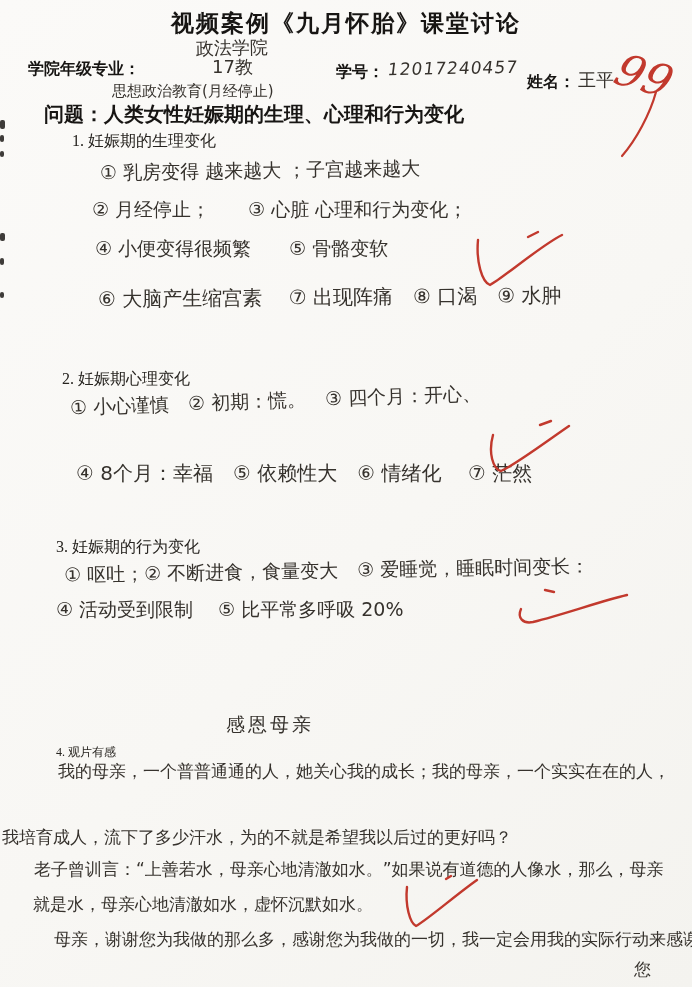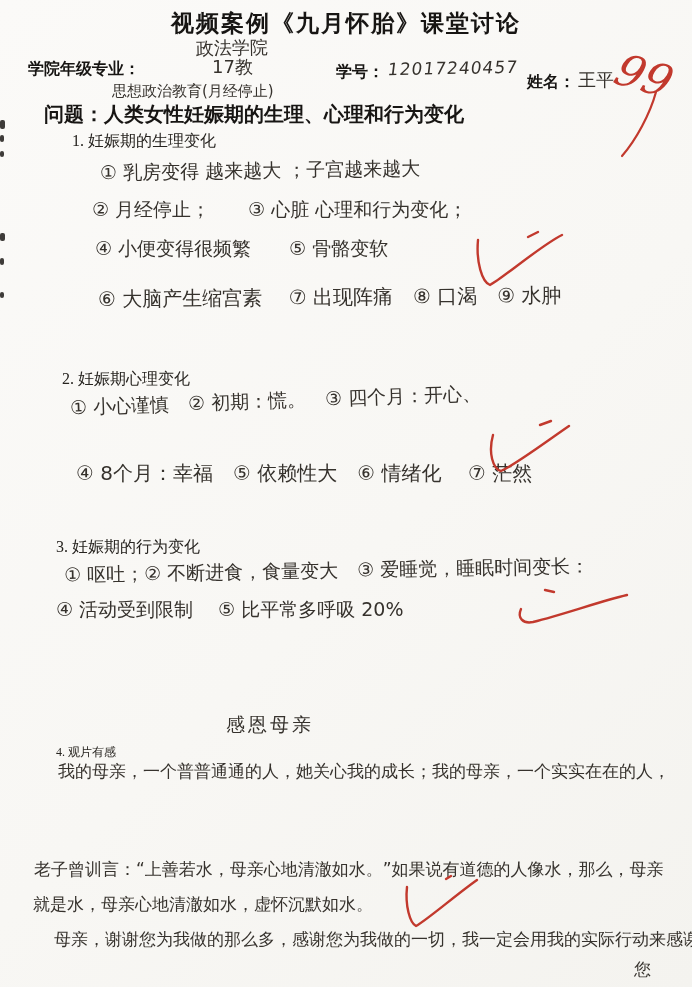--- a/index.html
+++ b/index.html
@@ -75,20 +75,21 @@
   <div class="abs hw" style="left:64px;top:558px;font-size:19px;transform:rotate(-1deg);">① 呕吐；② 不断进食，食量变大　③ 爱睡觉，睡眠时间变长：</div>
   <div class="abs hw" style="left:56px;top:597px;font-size:19px;">④ 活动受到限制　 ⑤ 比平常多呼吸 20%</div>
   <svg class="abs check" style="left:505px;top:583px;" width="130" height="45" viewBox="0 0 130 45">
     <path d="M16,26 C12,35 18,41 28,39 C60,31 96,18 122,12"></path>
     <path d="M40,7 l9,2"></path>
   </svg>
 
   <div class="abs printed" style="left:56px;top:696px;font-size:12px;margin-top:48px;">4. 观片有感</div>
   <div class="abs hw" style="left:226px;top:712px;font-size:19px;letter-spacing:3px;">感恩母亲</div>
   <div class="abs hw" style="left:58px;top:760px;font-size:17px;">我的母亲，一个普普通通的人，她关心我的成长；我的母亲，一个实实在在的人，</div>
+  <div class="abs hw" style="left:2px;top:826px;font-size:17px;">我培育成人，流下了多少汗水，为的不就是希望我以后过的更好吗？</div>
   <div class="abs hw" style="left:34px;top:858px;font-size:17px;">老子曾训言：“上善若水，母亲心地清澈如水。”如果说有道德的人像水，那么，母亲</div>
   <div class="abs hw" style="left:0px;top:893px;font-size:17px;padding-left:33px;">就是水，母亲心地清澈如水，虚怀沉默如水。</div>
   <div class="abs hw" style="left:54px;top:928px;font-size:17px;">母亲，谢谢您为我做的那么多，感谢您为我做的一切，我一定会用我的实际行动来感谢</div>
   <div class="abs hw" style="left:634px;top:958px;font-size:17px;">您</div>
   <svg class="abs check" style="left:393px;top:870px;" width="95" height="64" viewBox="0 0 95 64">
     <path d="M14,17 C12,36 17,53 23,56 C34,50 64,24 84,10"></path>
     <path d="M53,9 l5,-3"></path>
   </svg>
 
 </div>

